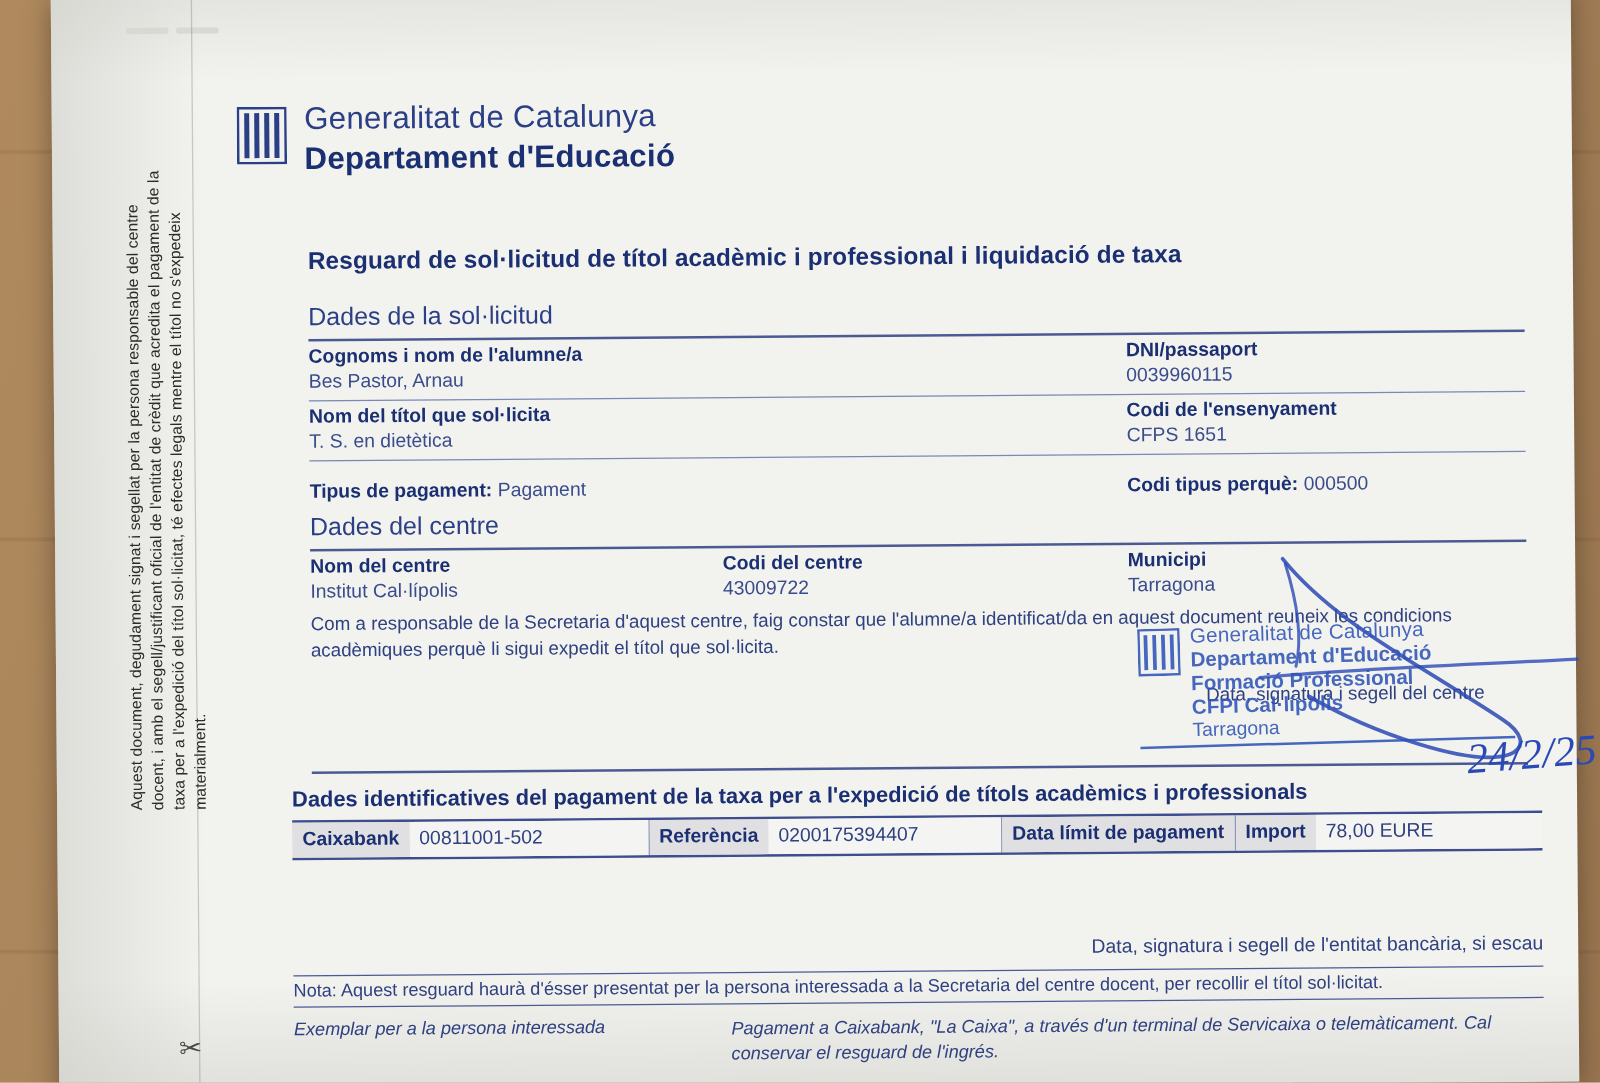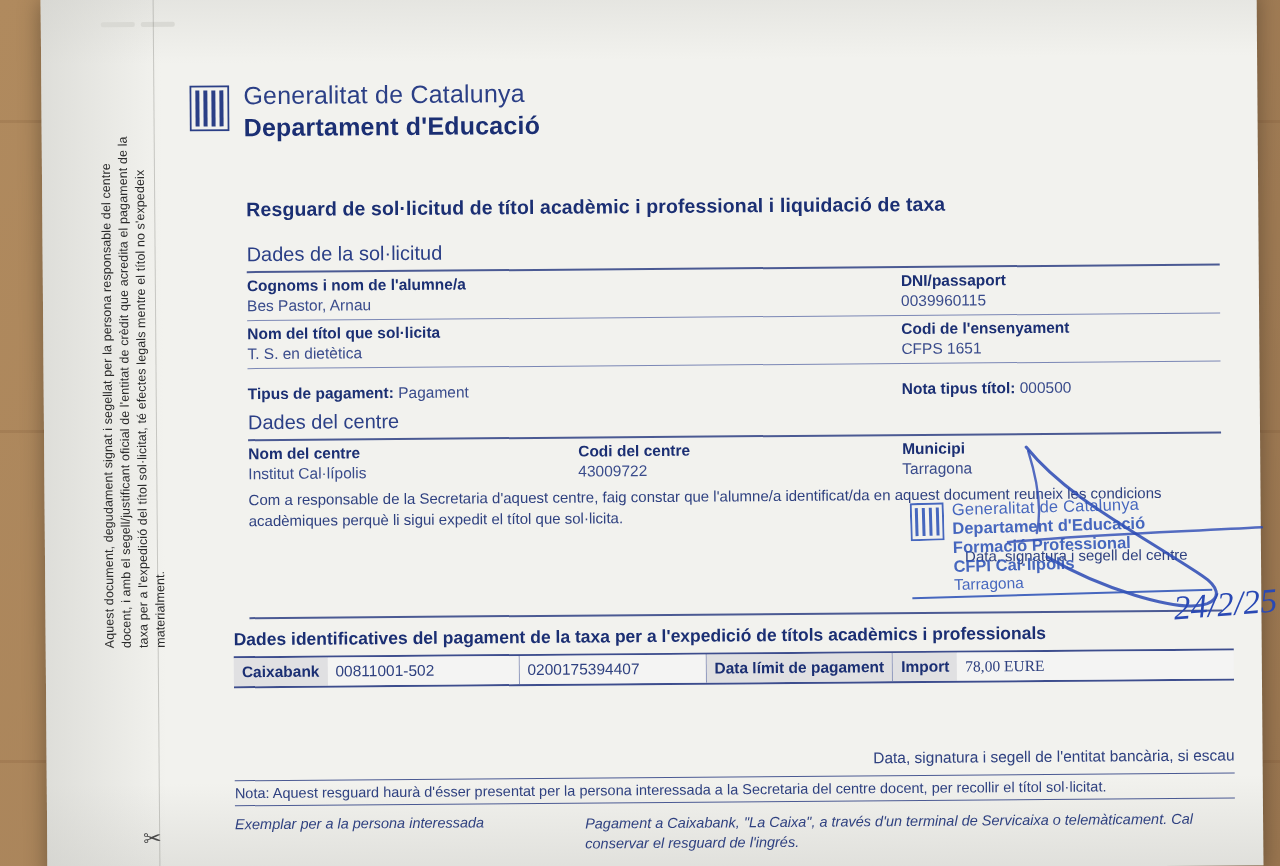--- a/index.html
+++ b/index.html
@@ -365,21 +365,21 @@
       </div>
       <div class="rule thin"></div>
 
       <div class="row cols" style="margin-top:16px;">
         <div class="c1 lbl">
           <span>Tipus de pagament:</span>
           <span class="val">Pagament</span>
         </div>
         <div class="c2"></div>
         <div class="c3 lbl">
-          <span>Nota tipus títol:</span>
+          <span>Codi tipus perquè:</span>
           <span class="val">000500</span>
         </div>
       </div>
 
       <div class="section-title" style="margin-top:8px;">Dades del centre</div>
       <div class="rule"></div>
 
       <div class="row cols pad4">
         <div class="c1 lbl">Nom del centre</div>
         <div class="c2 lbl">Codi del centre</div>
@@ -394,26 +394,27 @@
       <div class="para">Com a responsable de la Secretaria d'aquest centre, faig constar que l'alumne/a identificat/da en aquest document reuneix les condicions acadèmiques perquè li sigui expedit el títol que sol·licita.</div>
 
       <div class="rule" style="margin-top:86px;"></div>
 
       <div class="pay-title">Dades identificatives del pagament de la taxa per a l'expedició de títols acadèmics i professionals</div>
 
       <div class="pay-strip">
         <div class="pay-cell k">Caixabank</div>
         <div class="pay-cell v" style="width:175px;">00811001-502</div>
         <div class="sep"></div>
+        <div class="pay-cell k">Referència</div>
         <div class="pay-cell v" style="width:170px;">0200175394407</div>
         <div class="sep"></div>
         <div class="pay-cell k">Data límit de pagament</div>
         <div class="sep"></div>
         <div class="pay-cell k">Import</div>
-        <div class="pay-cell v" style="flex:1;font-family:Liberation Serif, serif;">78,00 EURE</div>
+        <div class="pay-cell v" style="flex:1;">78,00 EURE</div>
       </div>
 
       <div class="bank-line">Data, signatura i segell de l'entitat bancària, si escau</div>
 
       <div class="note">Nota: Aquest resguard haurà d'ésser presentat per la persona interessada a la Secretaria del centre docent, per recollir el títol sol·licitat.</div>
 
       <div class="footer">
         <div class="f1">Exemplar per a la persona interessada</div>
         <div class="f2">Pagament a Caixabank, "La Caixa", a través d'un terminal de Servicaixa o telemàticament. Cal conservar el resguard de l'ingrés.</div>
       </div>

